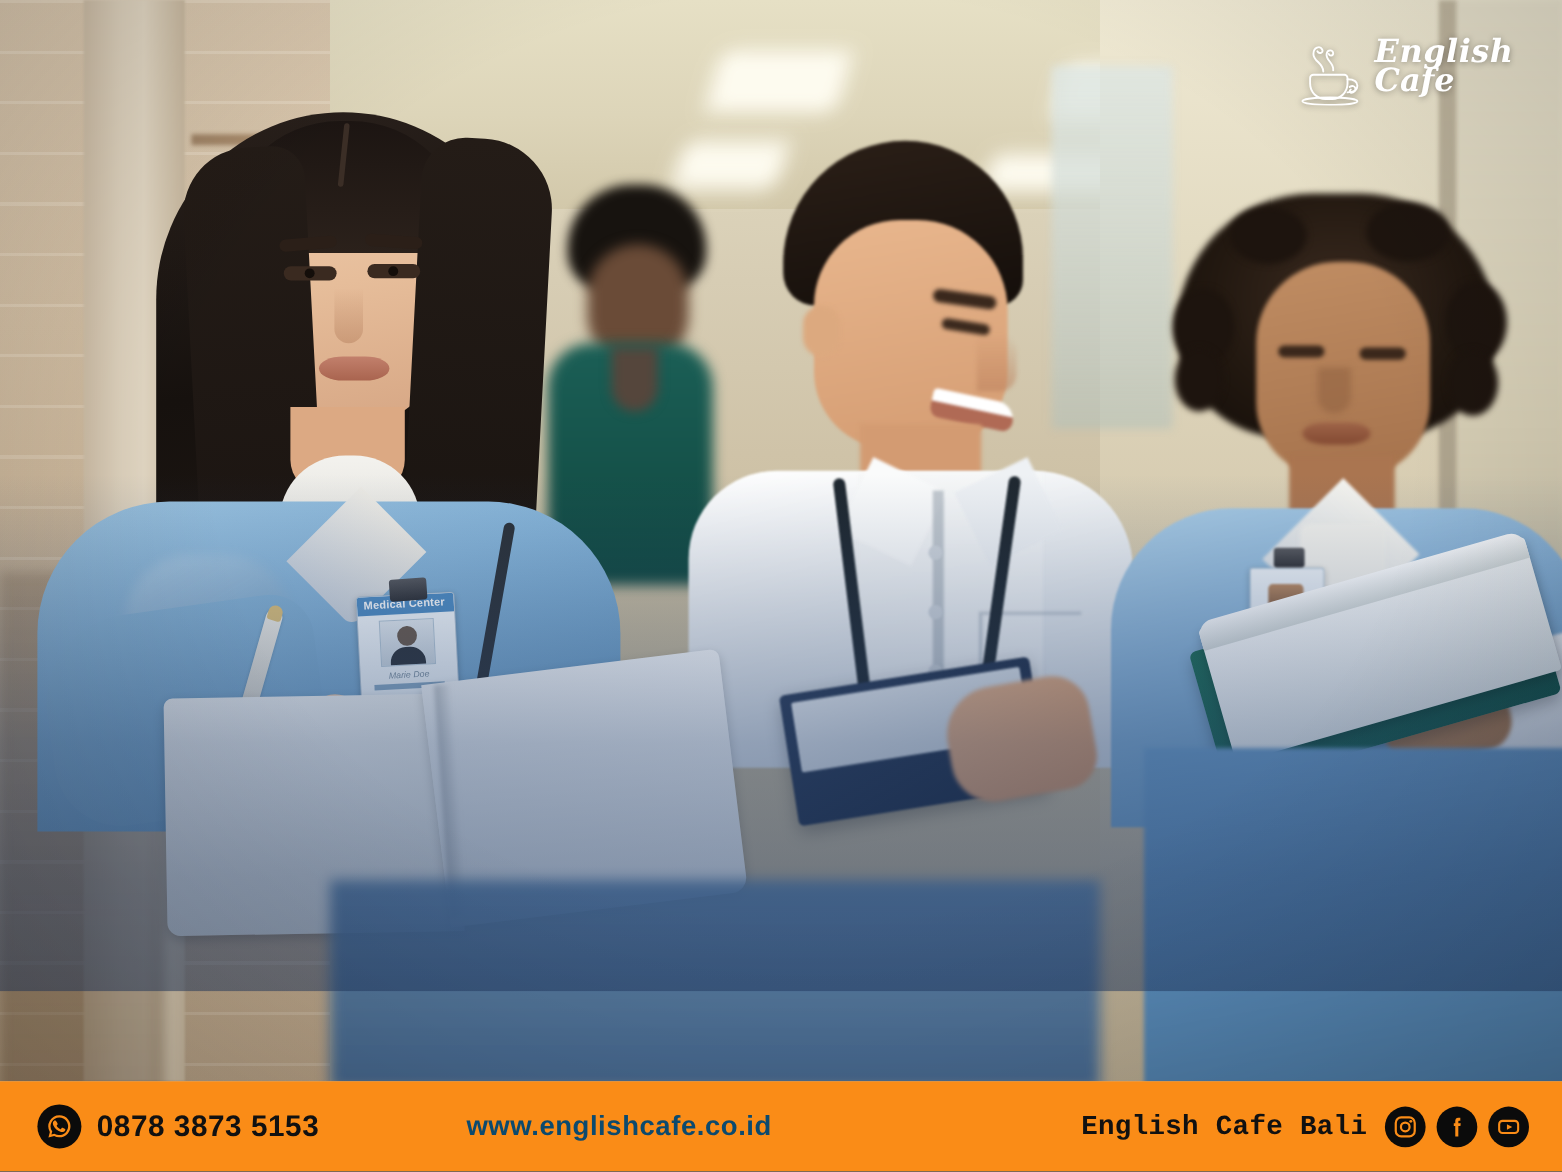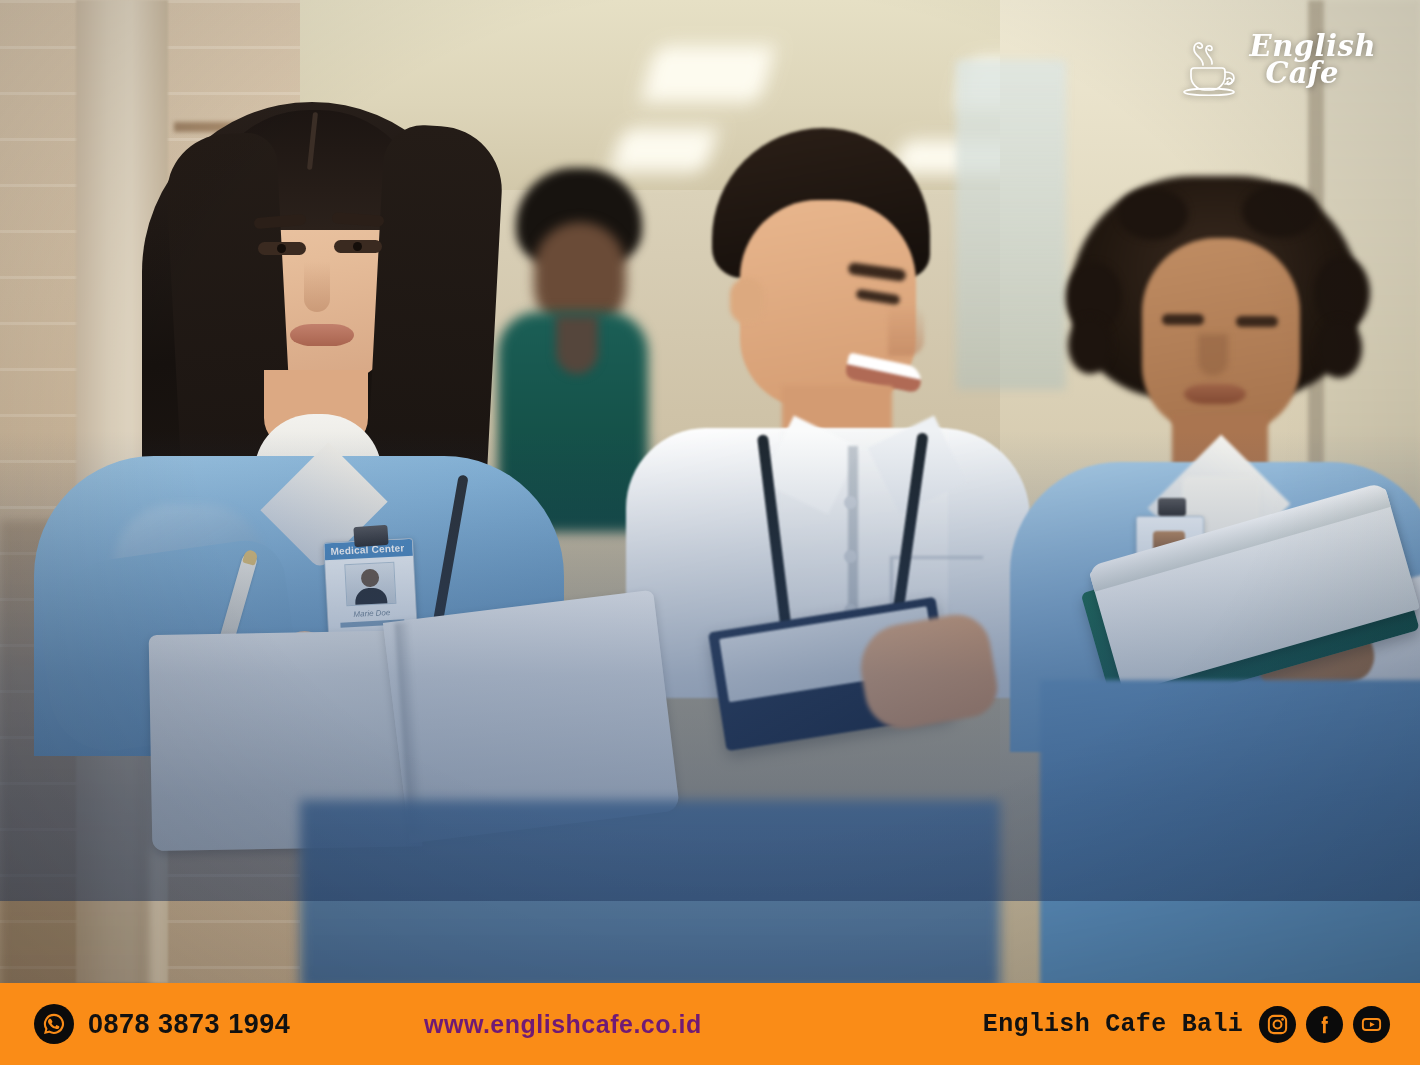--- a/index.html
+++ b/index.html
@@ -495,21 +495,21 @@
     display:flex;align-items:center;gap:8px;
     filter:drop-shadow(0 1px 3px rgba(0,0,0,.35));
   }
   .logo-cup{width:62px;height:72px;flex:0 0 auto;}
   .logo-words{
     display:flex;flex-direction:column;align-items:flex-start;
     line-height:.92;color:#ffffff;
     font-family:"DejaVu Serif",serif;font-style:italic;font-weight:700;
   }
   .logo-words .l1{font-size:29px;letter-spacing:.5px;}
-  .logo-words .l2{font-size:29px;margin-left:16px;}
+  .logo-words .l2{font-size:29px;}
 
   
   .headline{
     position:absolute;left:80px;bottom:170px;width:1100px;
   }
   .hl-line{
     font-weight:900;
     letter-spacing:-0.5px;
     line-height:1.0;
     margin:0 0 6px 0;
@@ -539,21 +539,21 @@
     margin-left:34px;width:370px;
   }
   .f-phone{
     font-size:27px;font-weight:700;color:#111;letter-spacing:.5px;
     white-space:nowrap;
   }
   .f-mid{
     flex:1;text-align:left;padding-left:20px;
   }
   .f-url{
-    font-size:25px;font-weight:700;color:#701a75;letter-spacing:.5px;
+    font-size:25px;font-weight:700;color:#0c4a6e;letter-spacing:.5px;
   }
   .f-right{
     display:flex;align-items:center;gap:16px;margin-right:30px;font-family:Liberation Mono, monospace;
   }
   .f-brand{
     font-size:25px;font-weight:700;color:#111;letter-spacing:.3px;
     white-space:nowrap;
   }
   .f-socials{display:flex;align-items:center;gap:10px;}
   .soc{
@@ -718,21 +718,21 @@
 
   <div class="footer">
 
     <div class="f-left">
       <span class="wa">
         <svg width="26" height="26" viewBox="0 0 24 24" aria-hidden="true">
           <path fill="#FA8C17" d="M12 2.6A9.3 9.3 0 0 0 4 16.6L2.8 21.3l4.8-1.2A9.3 9.3 0 1 0 12 2.6zm0 1.9a7.4 7.4 0 1 1-3.8 13.8l-.4-.2-2.5.6.7-2.4-.2-.4A7.4 7.4 0 0 1 12 4.5z"></path>
           <path fill="#FA8C17" d="M9.2 7.6c-.2-.5-.4-.5-.6-.5h-.5c-.2 0-.5.1-.7.4-.3.3-.9.9-.9 2.1s.9 2.4 1.1 2.6c.1.2 1.8 2.8 4.4 3.8 2.2.9 2.6.7 3.1.6.5 0 1.5-.6 1.7-1.2.2-.6.2-1.1.1-1.2l-.5-.3-1.7-.8c-.2-.1-.4-.1-.6.1l-.8 1c-.1.2-.3.2-.5.1a6 6 0 0 1-1.8-1.1 6.7 6.7 0 0 1-1.2-1.6c-.1-.2 0-.4.1-.5l.4-.5.2-.4v-.4l-.8-1.8z"></path>
         </svg>
       </span>
-      <span class="f-phone">0878 3873 1994</span>
+      <span class="f-phone">0878 3873 5153</span>
     </div>
 
     <div class="f-mid">
       <span class="f-url">www.englishcafe.co.id</span>
     </div>
 
     <div class="f-right">
       <span class="f-brand">English Cafe Bali</span>
       <span class="f-socials">
 

